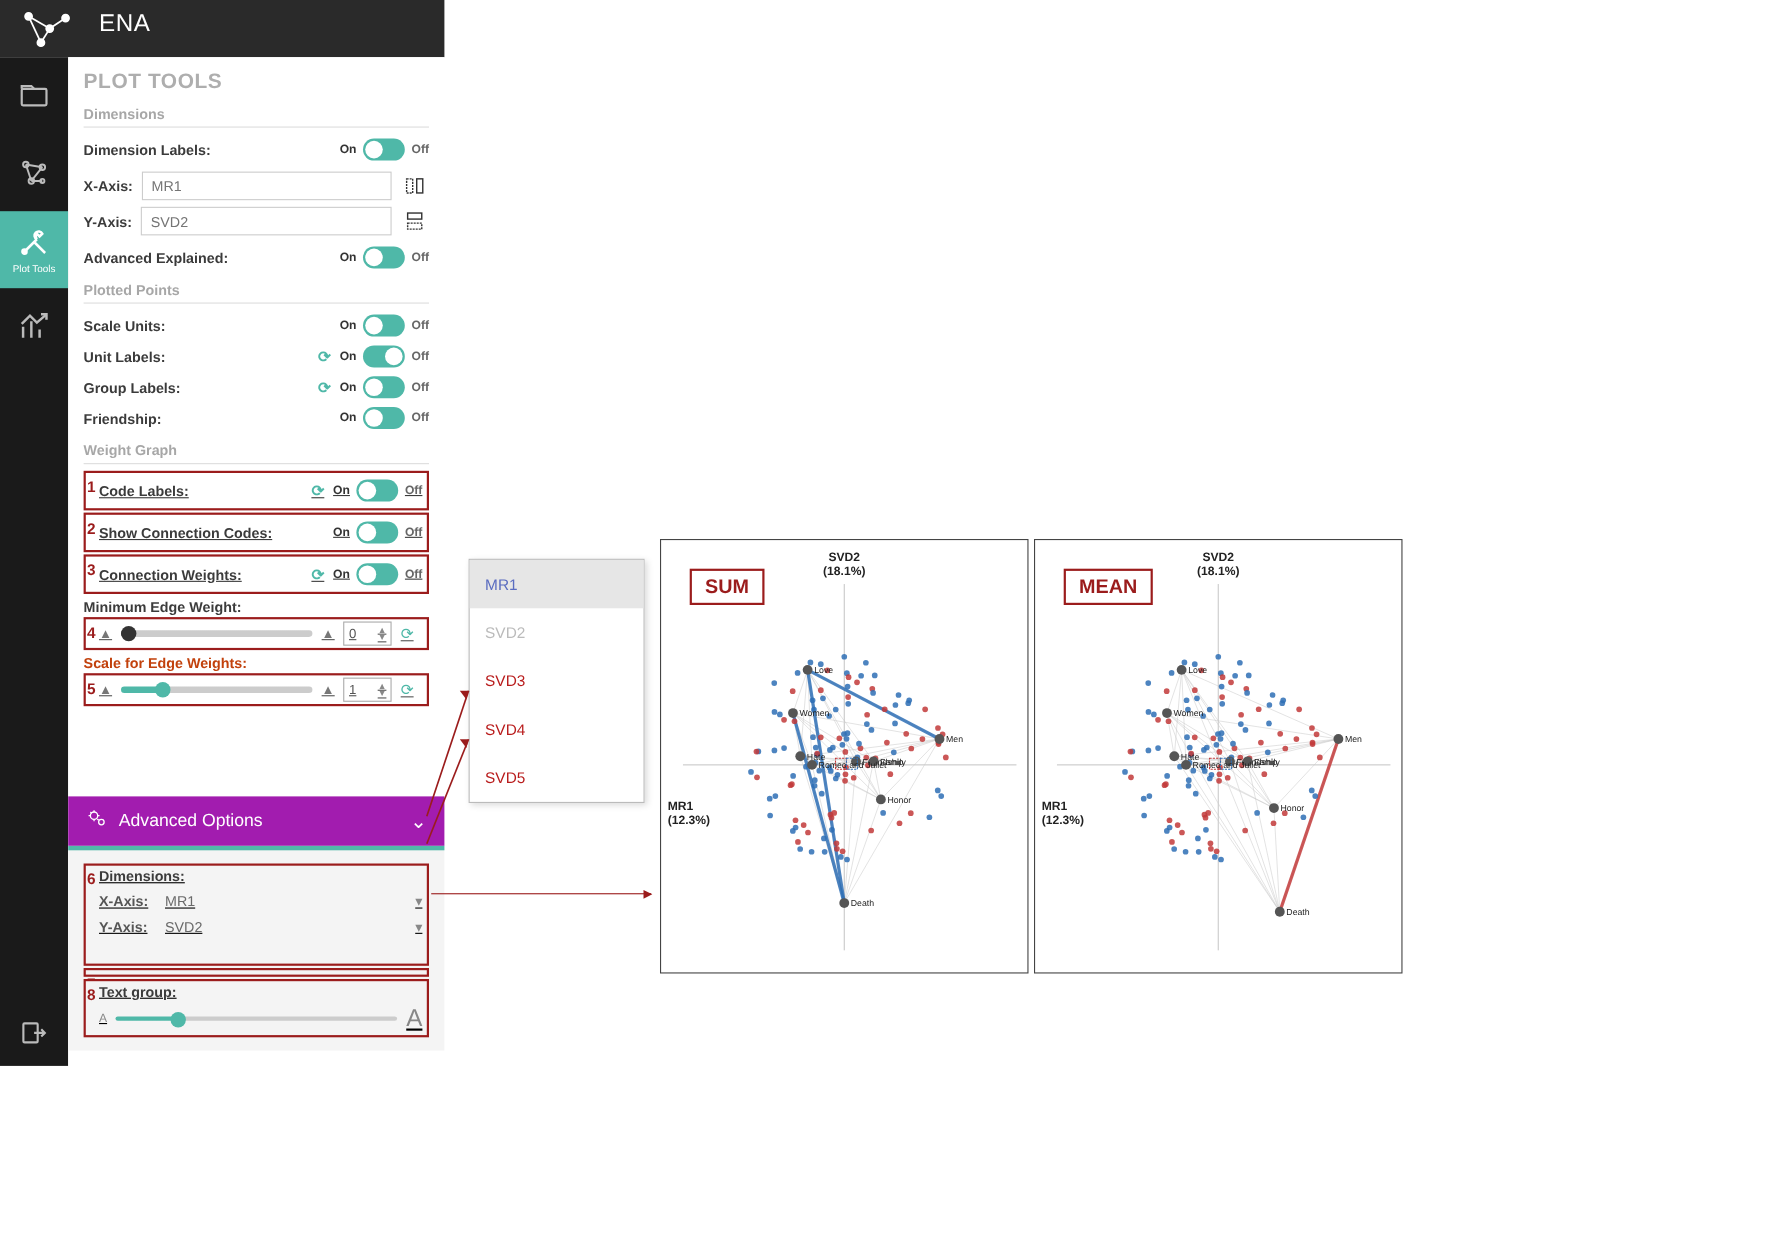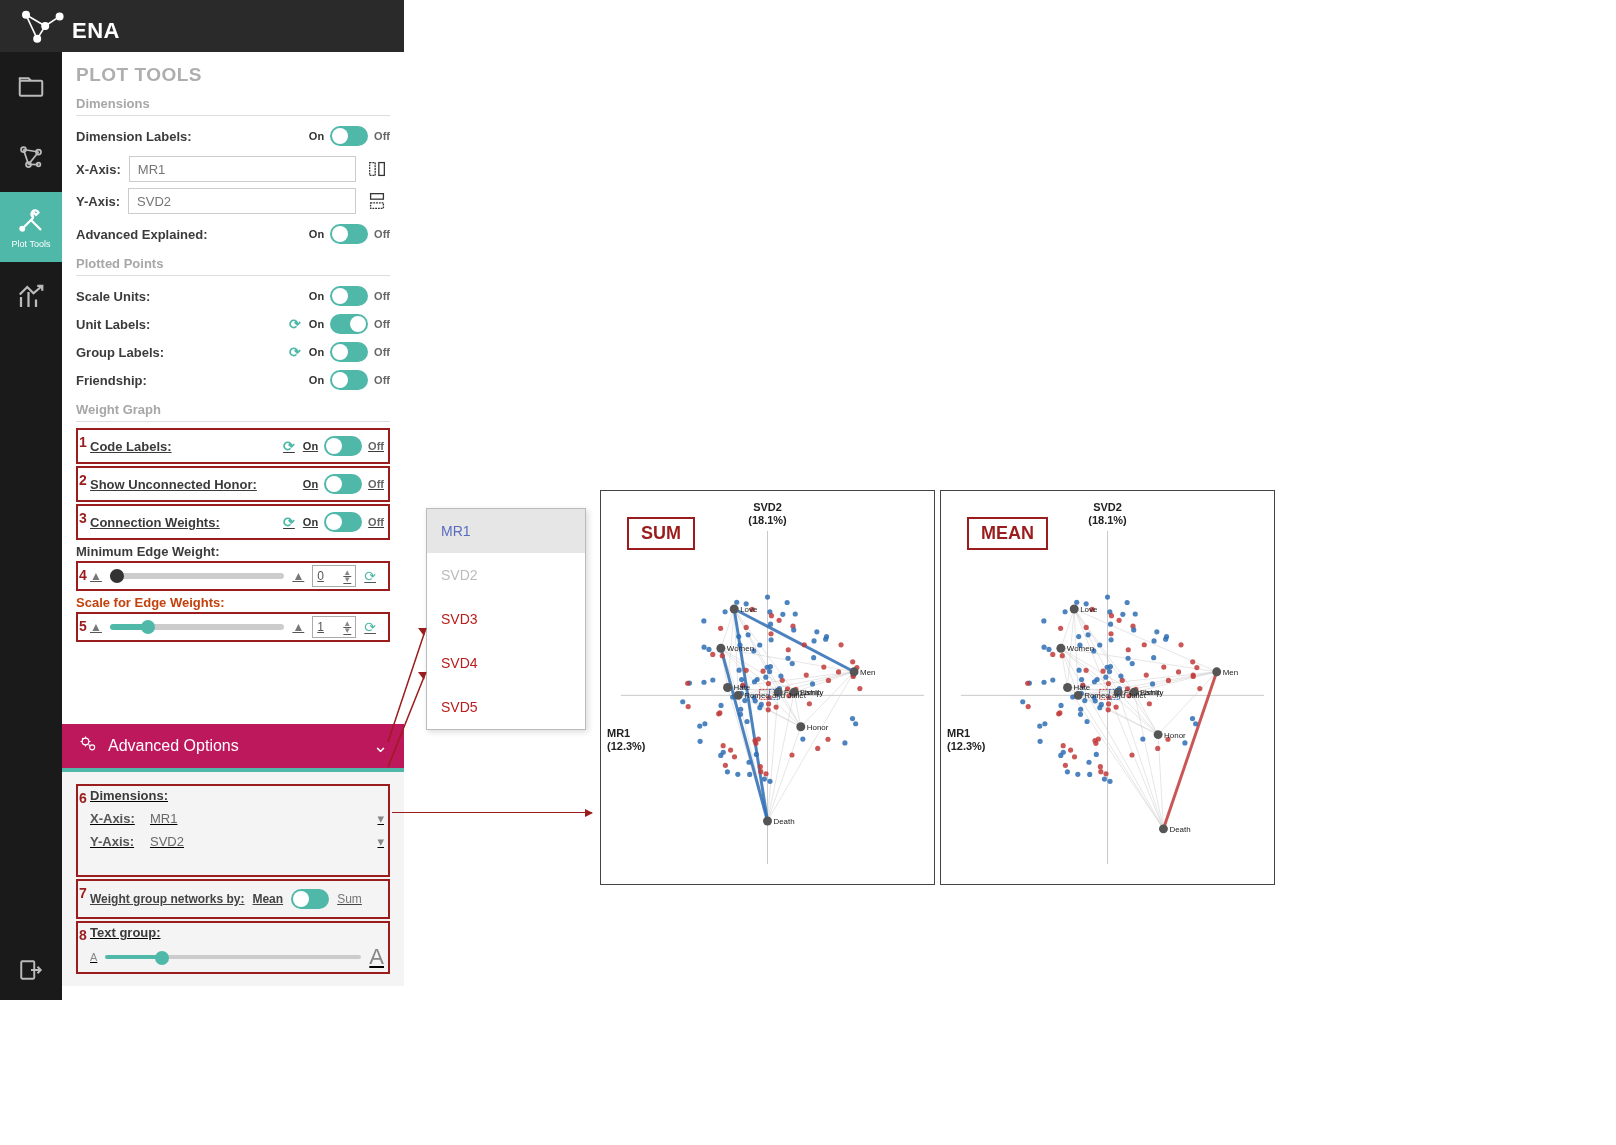--- a/index.html
+++ b/index.html
@@ -1,21 +1,21 @@
 <!DOCTYPE html>
 <html><head>
 <meta charset="utf-8">
 <style>
   * { box-sizing: border-box; margin: 0; padding: 0; font-family: Arial, Helvetica, sans-serif; }
   body { background: #fff; width: 1616px; height: 1145px; position: relative; }
 
   
   .app { position: absolute; left: 0; top: 0; width: 404px; }
   .topbar { background: #2a2a2a; height: 52px; display: flex; align-items: center; padding-left: 18px; }
-  .logo { display: flex; align-items: flex-end; gap: 6px; color: #fff; font-weight: bold; font-size: 22px; letter-spacing: 0.5px; }
+  .logo { display: flex; align-items: flex-start; gap: 24px; color: #fff; font-weight: normal; font-size: 22px; letter-spacing: 0.5px; }
   .logo svg { width: 48px; height: 36px; }
 
   .appbody { display: flex; }
   .nav { background: #1a1a1a; width: 62px; display: flex; flex-direction: column; align-items: center; }
   .nav-item { width: 62px; height: 70px; display: flex; flex-direction: column; align-items: center; justify-content: center; color: #bbb; cursor: pointer; }
   .nav-item.active { background: #4fb8a8; color: #fff; }
   .nav-item svg { width: 30px; height: 30px; }
   .nav-label { font-size: 9px; margin-top: 4px; }
   .nav-spacer { flex: 1; }
   .nav-bottom { width:62px; height:60px; display:flex; align-items:center; justify-content:center; color:#bbb; cursor:pointer;}
@@ -46,21 +46,21 @@
 
   .slider-row { display: flex; align-items: center; gap: 8px; font-size: 12px; color:#555; }
   .slider-track { flex: 1; height: 6px; background: linear-gradient(to right,#666 0%,#666 var(--p,0%),#ccc var(--p,0%),#ccc 100%); border-radius: 3px; position: relative; cursor:pointer;}
   .slider-track.teal { background: linear-gradient(to right,#4fb8a8 0%,#4fb8a8 var(--p,0%),#ccc var(--p,0%),#ccc 100%); }
   .slider-thumb { width: 14px; height: 14px; border-radius: 50%; background: #333; position: absolute; top: -4px; transform: translateX(-50%); }
   .slider-thumb.teal { background: #4fb8a8; }
   .tri { color: #777; font-size: 12px; cursor:pointer; }
   .numbox { width: 44px; height: 22px; border: 1px solid #aaa; display:flex; align-items:center; justify-content:space-between; padding: 0 4px; font-size: 12px; }
   .stepper { display:flex; flex-direction:column; font-size:8px; line-height:7px; color:#888; cursor:pointer;}
 
-  .adv-header { background: #be185d; color: #fff; margin: 10px -14px 0 -14px; padding: 10px 16px; display: flex; align-items: center; font-size: 16px; gap:10px; }
+  .adv-header { background: #a21caf; color: #fff; margin: 10px -14px 0 -14px; padding: 10px 16px; display: flex; align-items: center; font-size: 16px; gap:10px; }
   .adv-header .chev { margin-left: auto; font-size: 18px; cursor:pointer;}
   .adv-body { background: #f4f4f4; margin: 0 -14px; padding: 10px 14px; border-top:4px solid #4fb8a8; }
   .adv-sect { margin-bottom: 20px; }
   .adv-label { font-size: 13px; font-weight: bold; color: #3b3b3b; margin-bottom:4px;}
   .adv-axis { display:flex; align-items:center; font-size:13px; color:#6a6a6a; padding:4px 0;}
   .adv-axis .ax-lab { width:60px; font-weight:bold; color:#555;}
   .adv-axis .ax-val { flex:1; }
   .adv-axis .caret { color:#888; cursor:pointer; }
 
   .weight-row { display:flex; align-items:center; font-size:12px; color:#444; font-weight:bold; gap:8px; padding:6px 0;}
@@ -249,21 +249,21 @@
             <span class="on">On</span>
             <span class="toggle"></span>
             <span class="off">Off</span>
           </span>
         </div>
       </div>
 
       <div class="red-box">
         <span class="red-num">2</span>
         <div class="inner row">
-          <span class="label">Show Unconnected Honor:</span>
+          <span class="label">Show Connection Codes:</span>
           <span class="onoff">
             <span class="on">On</span>
             <span class="toggle"></span>
             <span class="off">Off</span>
           </span>
         </div>
       </div>
 
       <div class="red-box">
         <span class="red-num">3</span>
@@ -339,26 +339,20 @@
             <div class="adv-axis">
               <span class="ax-lab">Y-Axis:</span>
               <span class="ax-val">SVD2</span>
               <span class="caret">▾</span>
             </div>
           </div>
         </div>
 
         <div class="red-box" style="background:#f4f4f4;">
           <span class="red-num">7</span>
-          <div class="inner weight-row">
-            <span>Weight group networks by:</span>
-            <span>Mean</span>
-            <span class="toggle"></span>
-            <span style="font-weight:normal;color:#777;">Sum</span>
-          </div>
         </div>
 
         <div class="red-box text-sz" style="background:#f4f4f4;">
           <span class="red-num">8</span>
           <div class="inner">
             <div class="adv-label">Text group:</div>
             <div class="slider-row">
               <span class="A-sm">A</span>
               <div class="slider-track teal" style="--p:22%">
                 <div class="slider-thumb teal" style="left:22%"></div>

